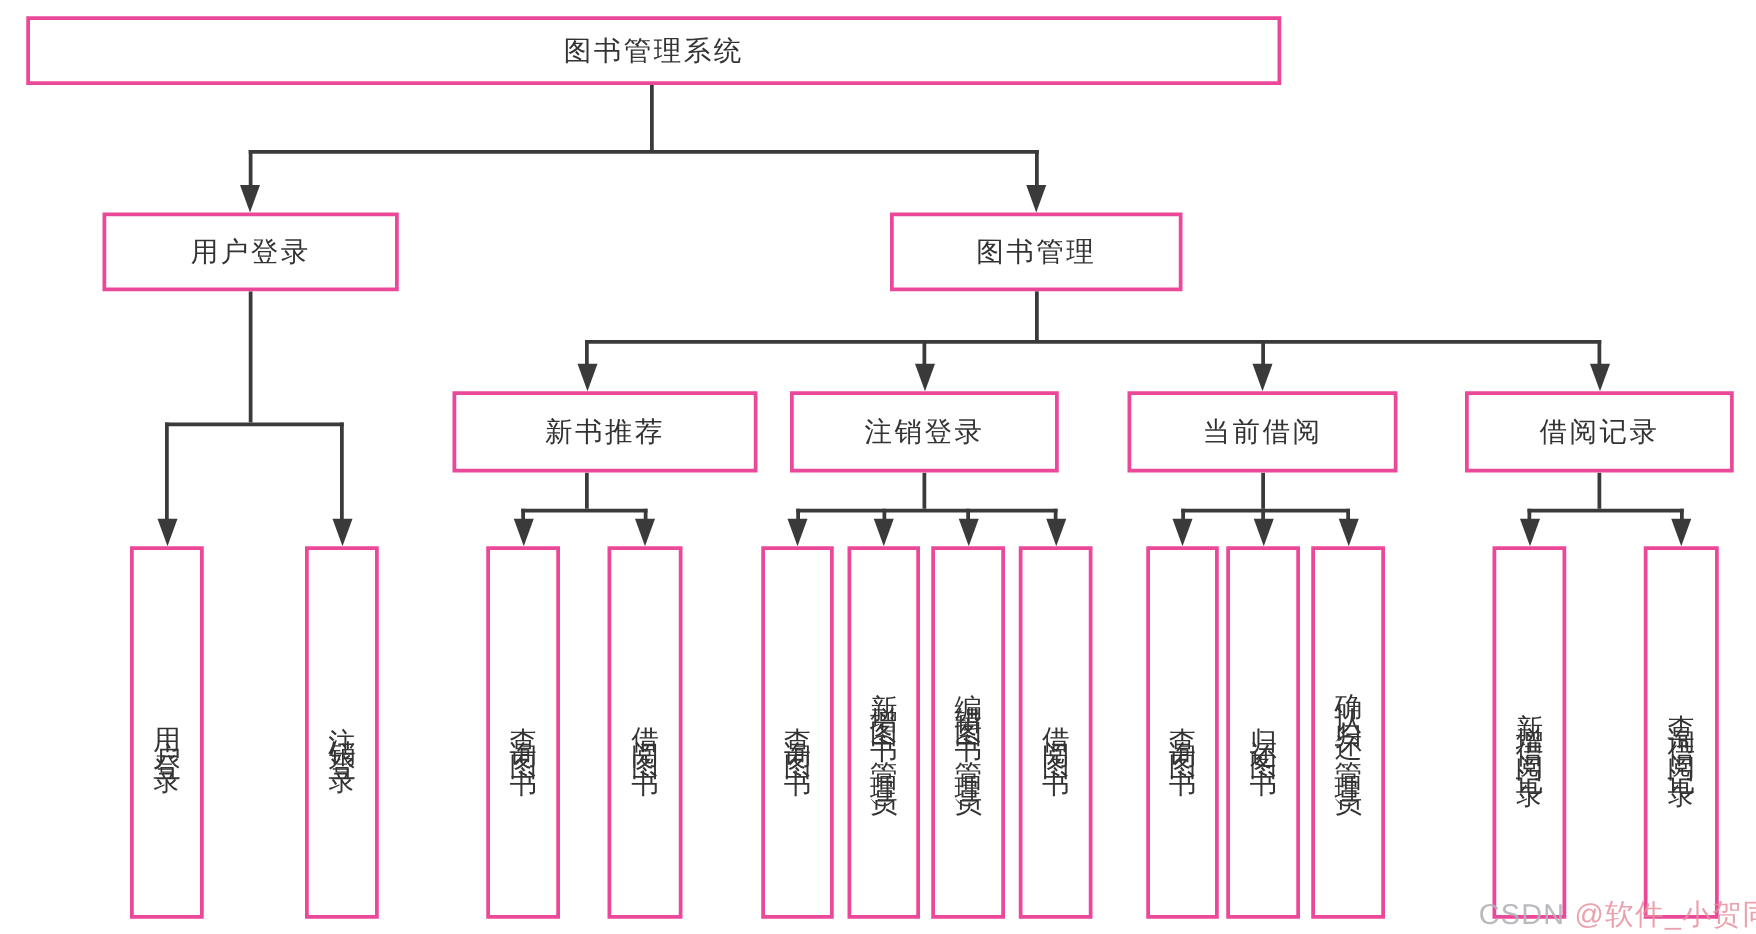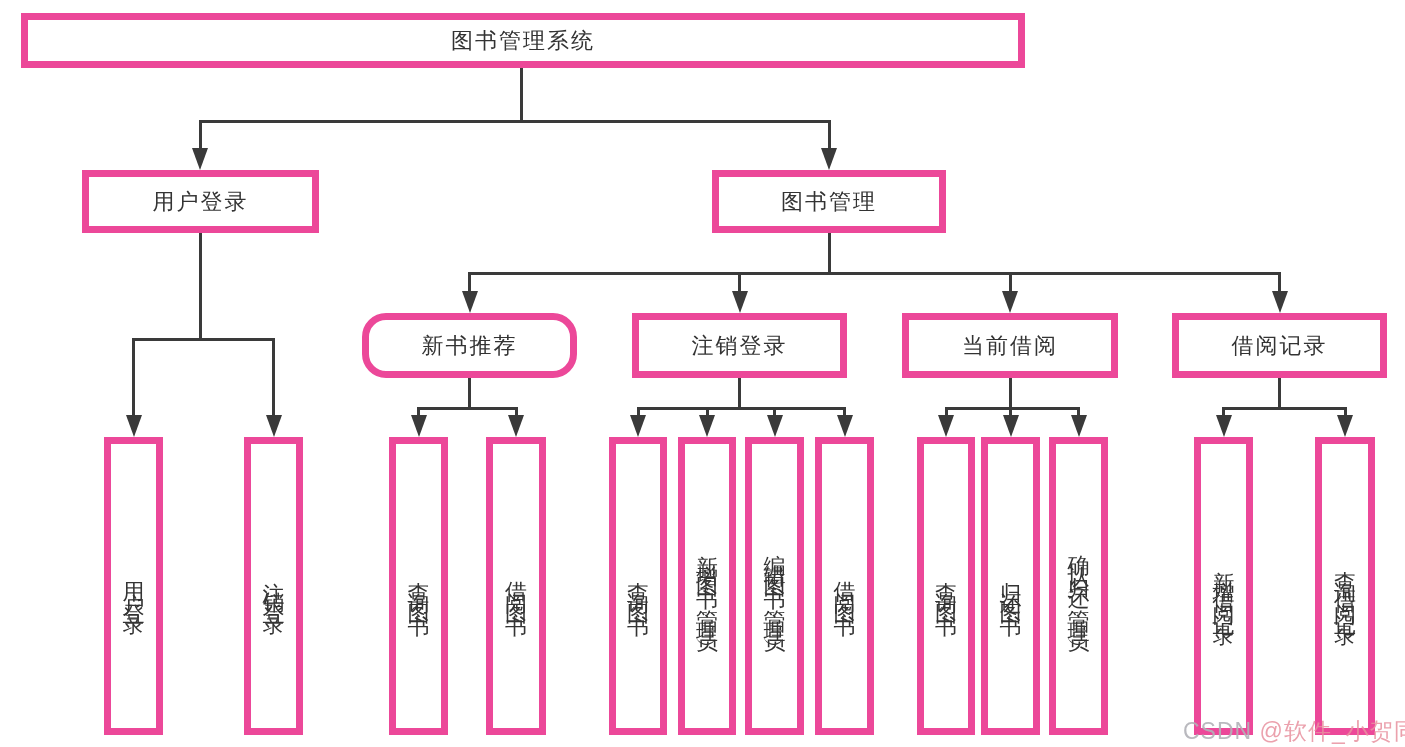--- a/index.html
+++ b/index.html
@@ -2,21 +2,21 @@
 <html><head>
 <meta charset="utf-8">
 <style>
   html,body{margin:0;padding:0;background:#ffffff;}
   .canvas{
     position:relative;width:1405px;height:747px;background:#ffffff;overflow:hidden;
     font-family:"Liberation Sans","DejaVu Sans",sans-serif;
   }
   .node{
     position:absolute;box-sizing:border-box;background:#ffffff;
-    border:7px solid #ec4899;display:flex;align-items:center;justify-content:center;
+    border:3px solid #ec4899;display:flex;align-items:center;justify-content:center;
     color:#333333;font-size:22px;letter-spacing:2px;z-index:2;
   }
   .leaf{top:437px;height:298px;}
   .vtext{
     writing-mode:vertical-rl;text-orientation:mixed;
     letter-spacing:11px;font-size:22px;line-height:1;color:#333333;
   }
   .hline{position:absolute;height:3px;background:#3a3a3a;z-index:1;}
   .vline{position:absolute;width:3px;background:#3a3a3a;z-index:1;}
   .arrow{
@@ -40,21 +40,21 @@
     <span>图书管理系统</span>
   </div>
 
   <div class="node" style="left:82px;top:170px;width:237px;height:63px;">
     <span>用户登录</span>
   </div>
   <div class="node" style="left:712px;top:170px;width:234px;height:63px;font-family:Liberation Serif, serif;">
     <span>图书管理</span>
   </div>
 
-  <div class="node" style="left:362px;top:313px;width:215px;height:65px;border-radius:24px;">
+  <div class="node" style="left:362px;top:313px;width:244px;height:65px;">
     <span>新书推荐</span>
   </div>
   <div class="node" style="left:632px;top:313px;width:215px;height:65px;">
     <span>注销登录</span>
   </div>
   <div class="node" style="left:902px;top:313px;width:216px;height:65px;">
     <span>当前借阅</span>
   </div>
   <div class="node" style="left:1172px;top:313px;width:215px;height:65px;">
     <span>借阅记录</span>

